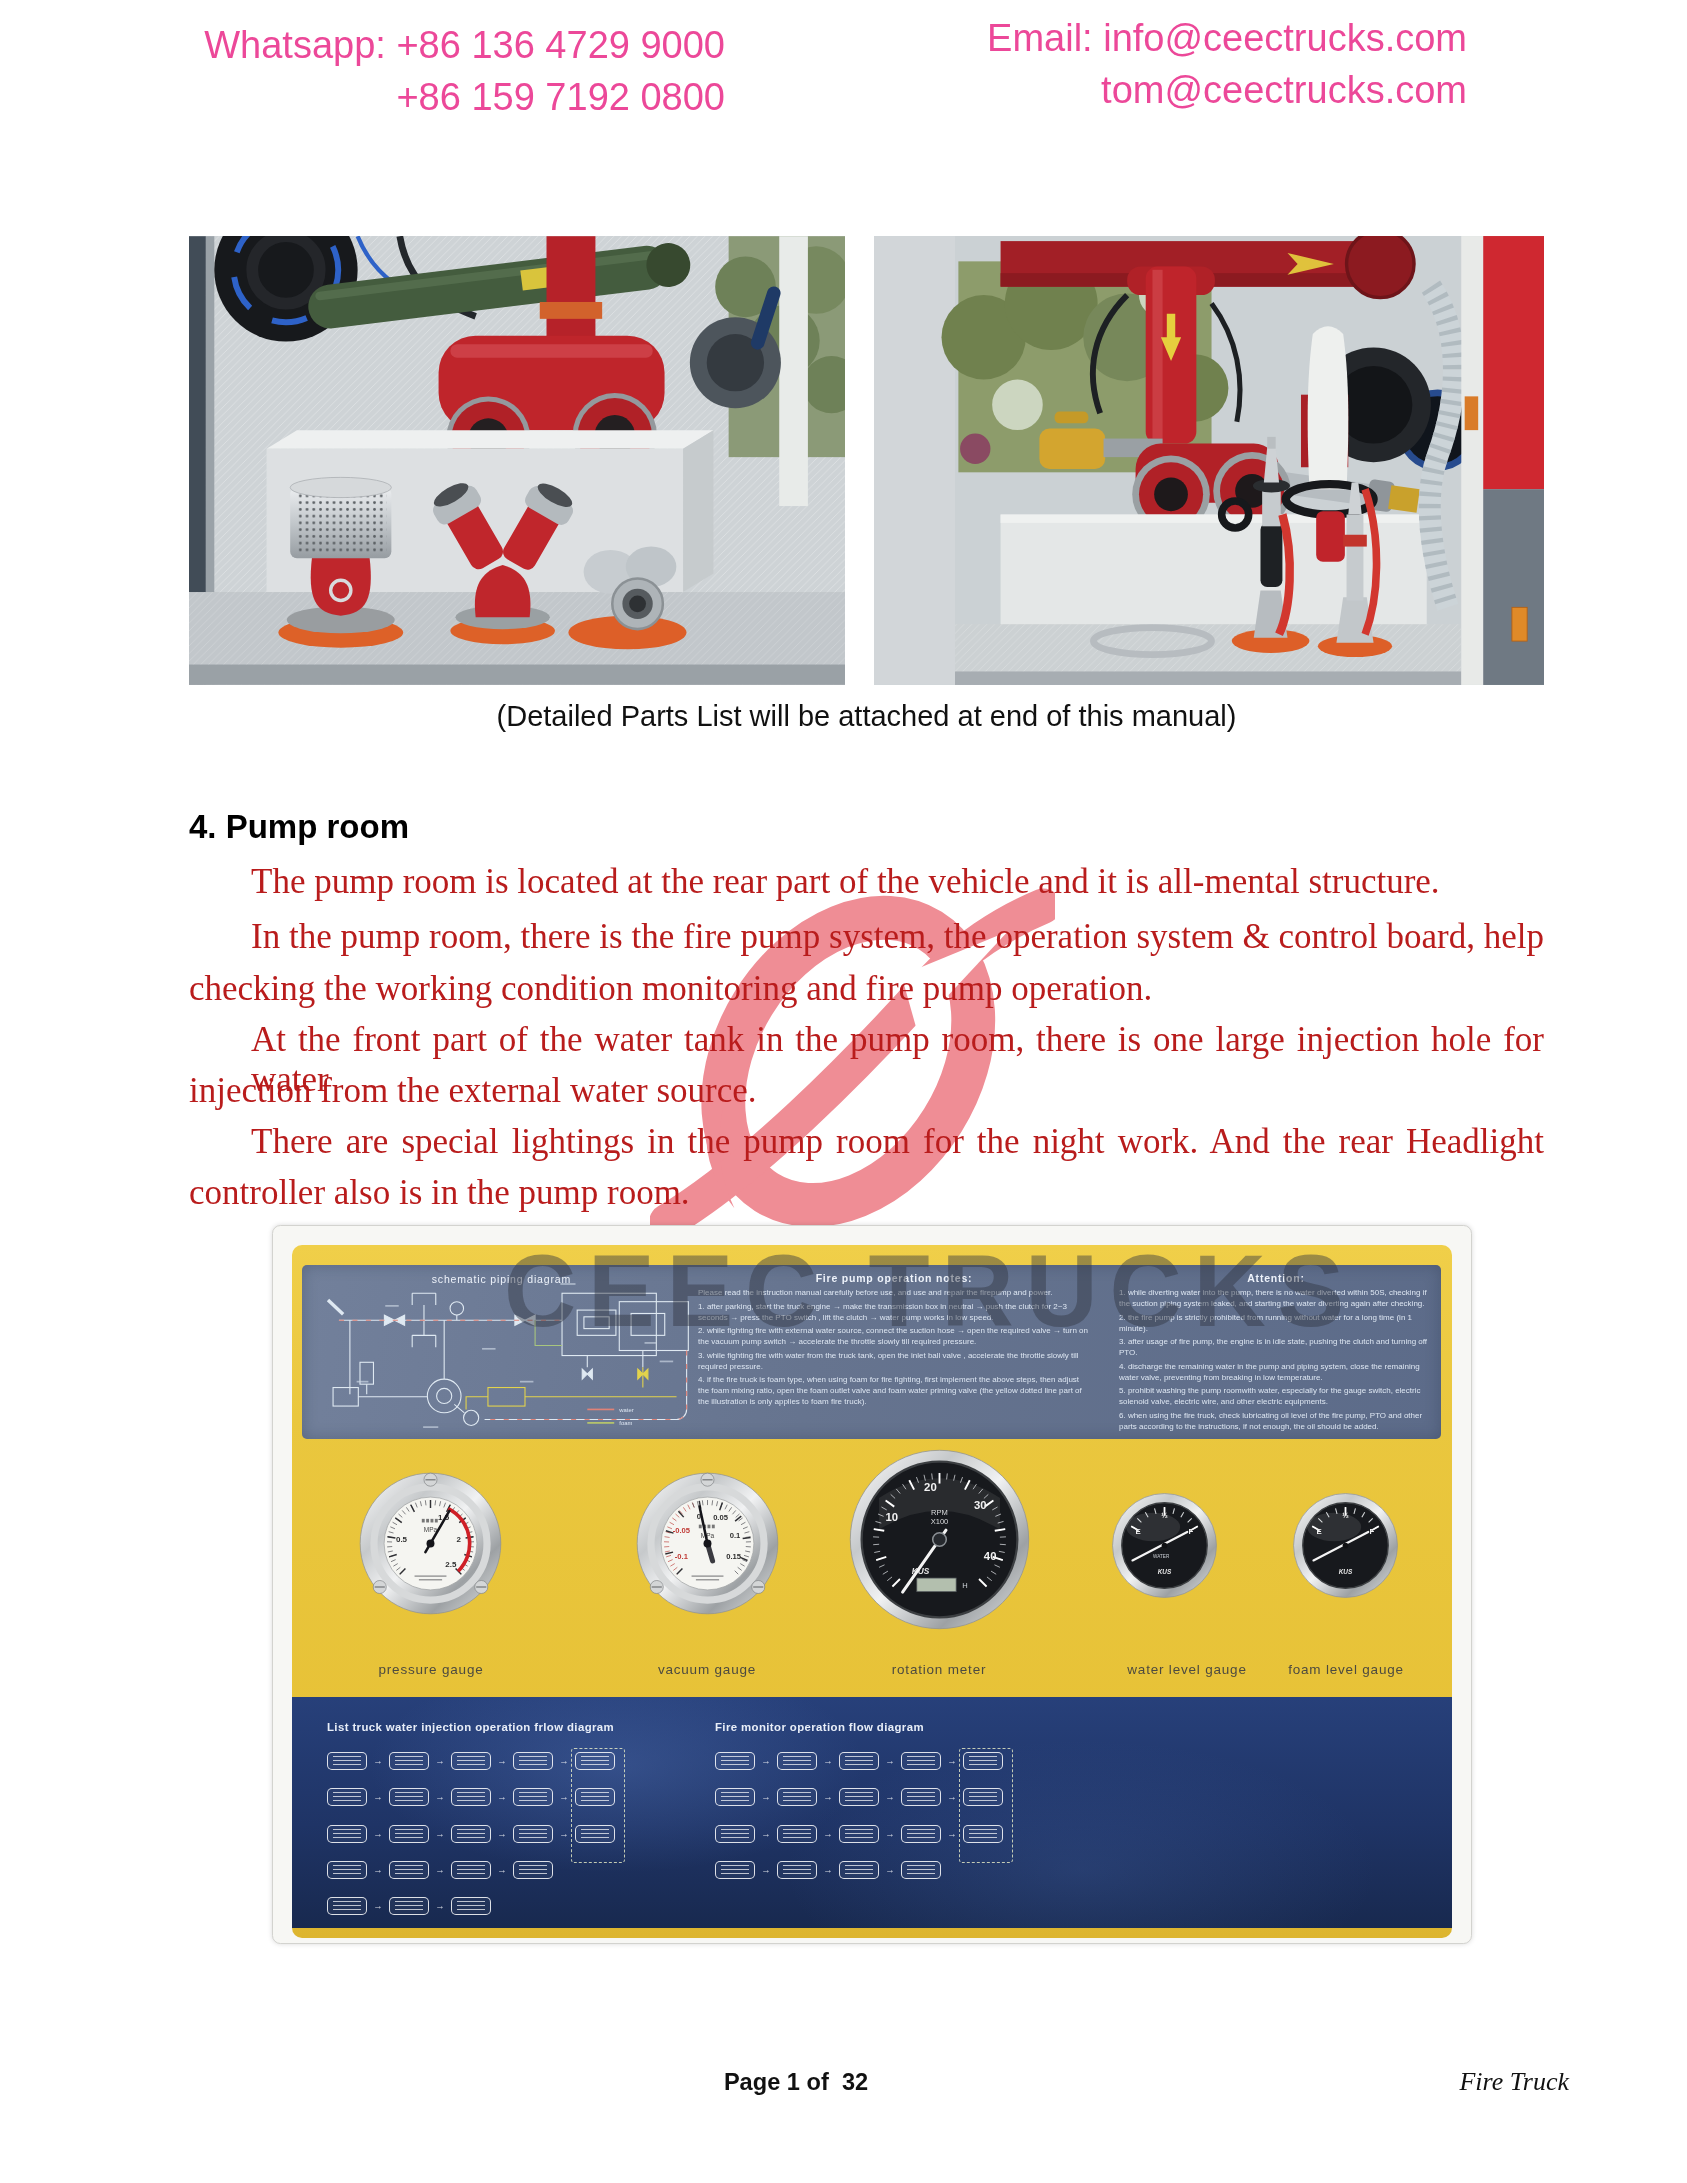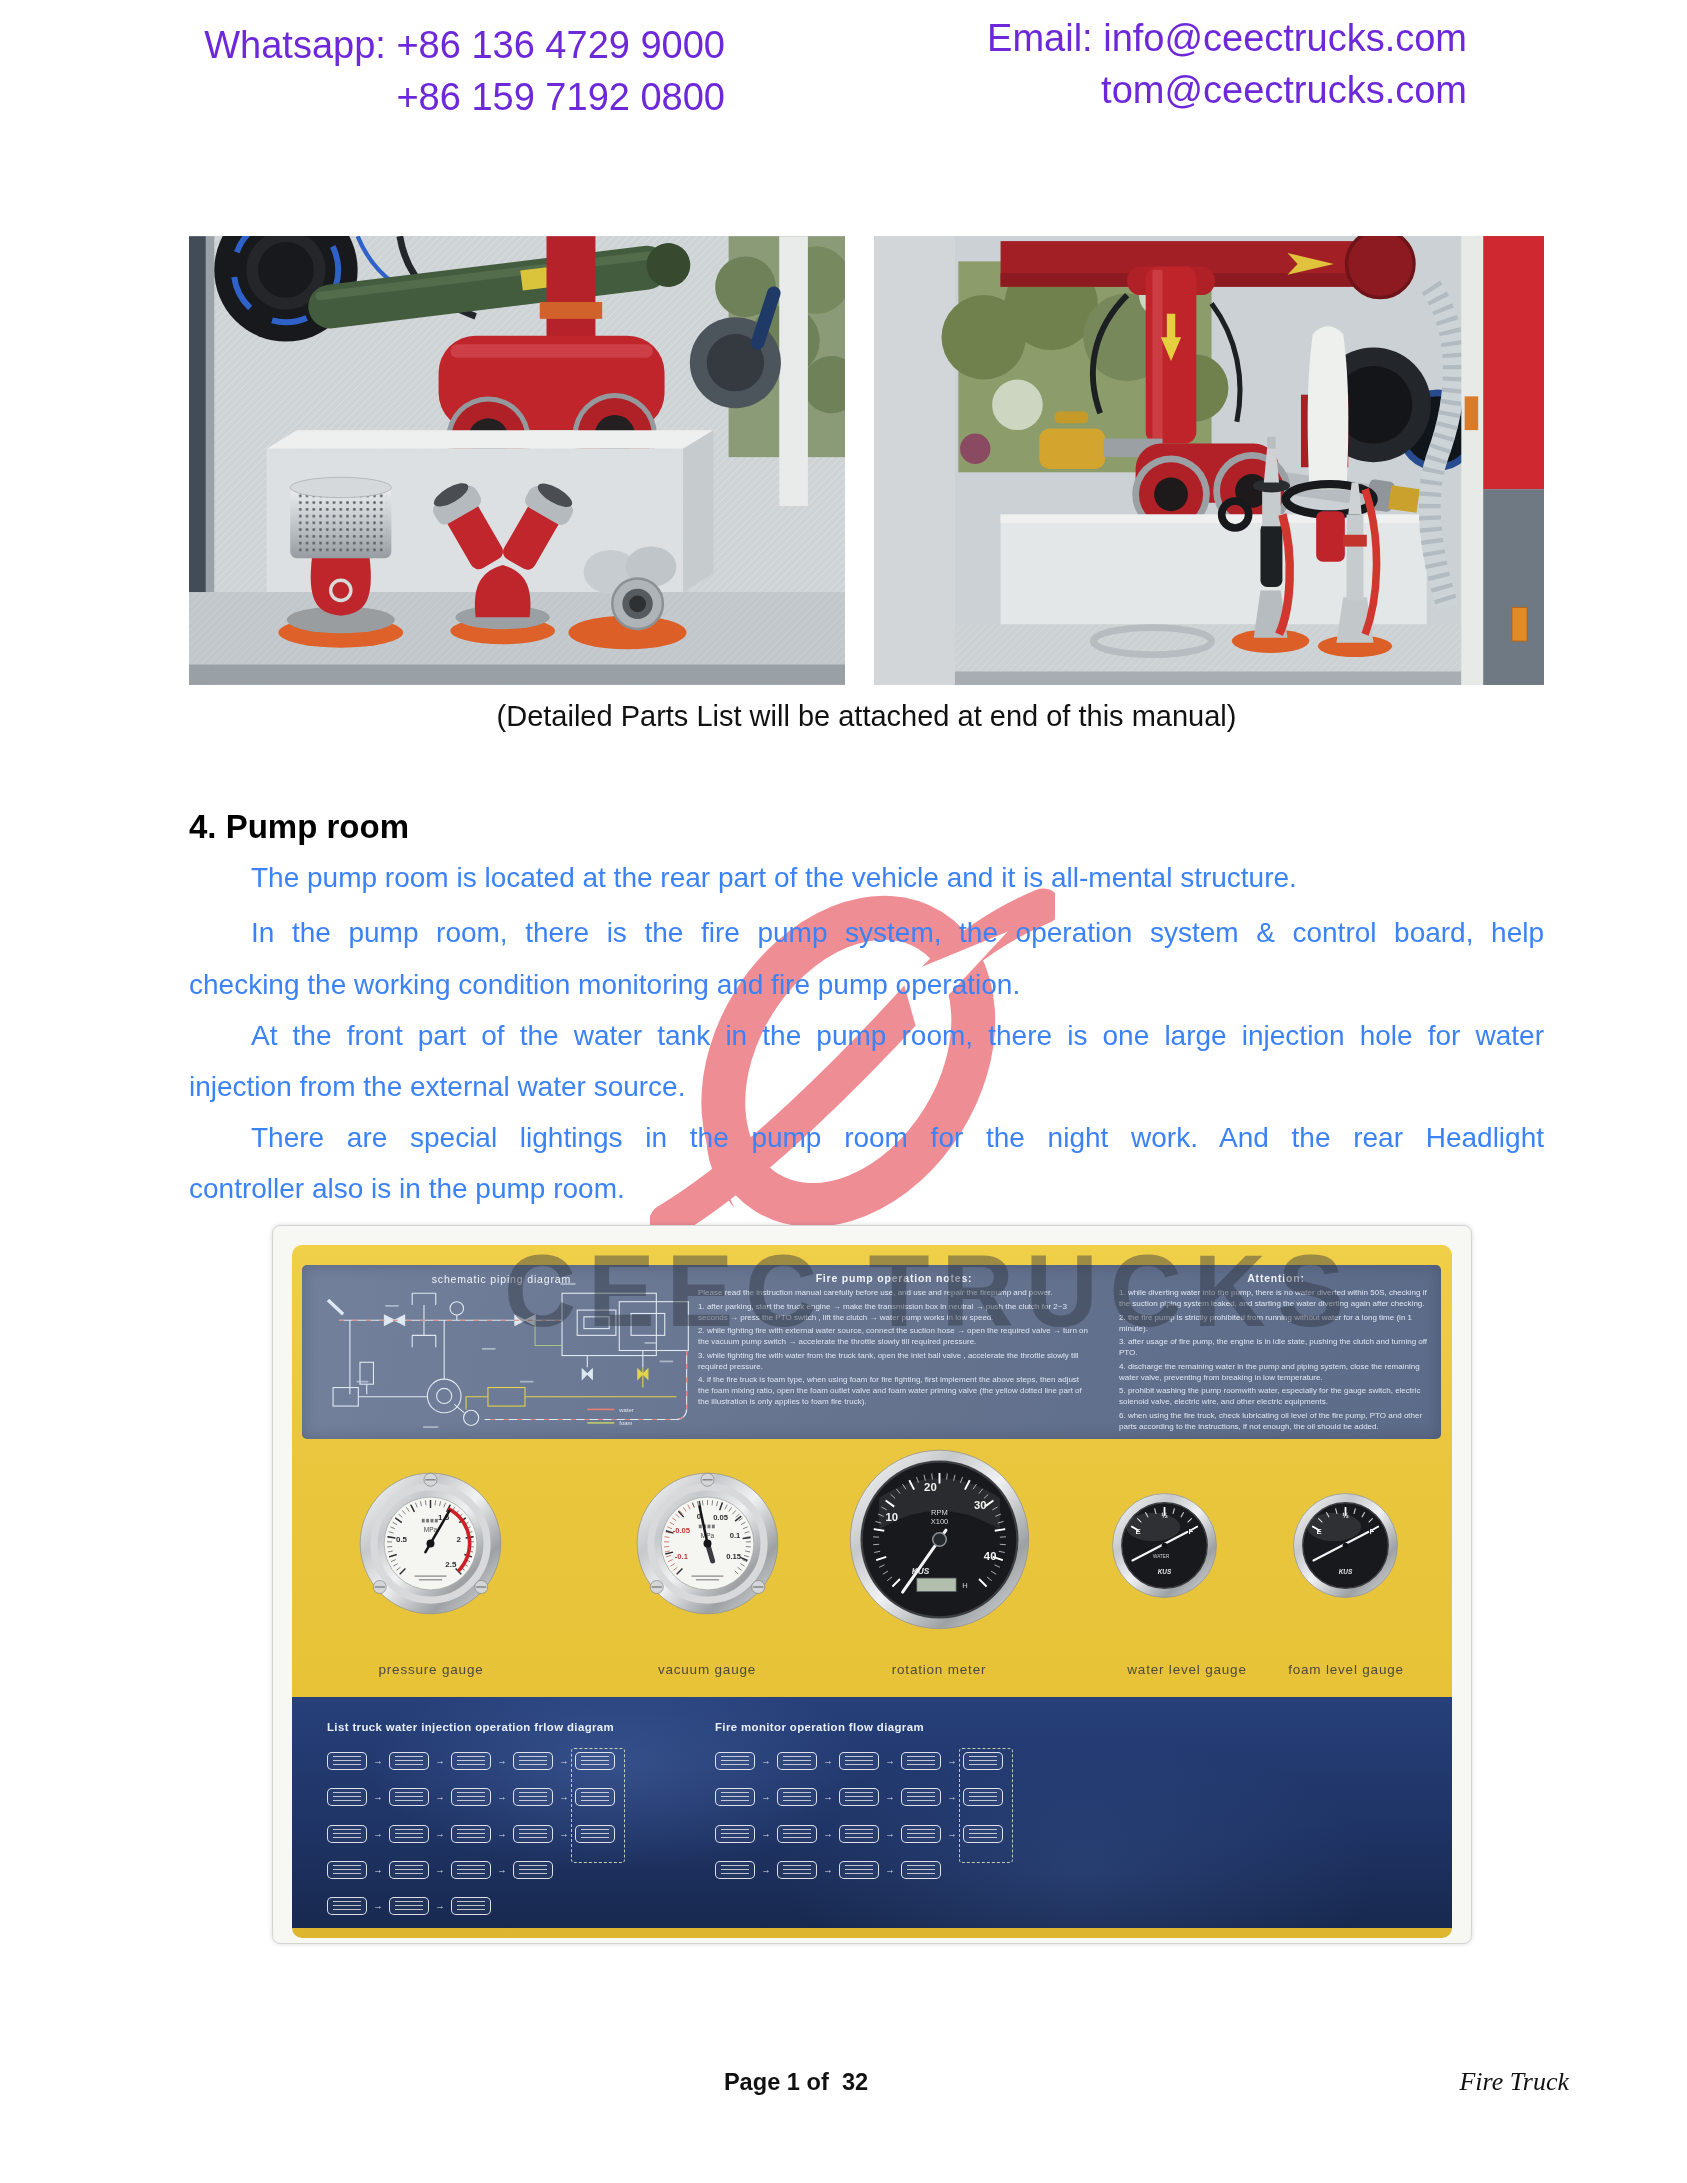--- a/index.html
+++ b/index.html
@@ -1,34 +1,34 @@
 <!DOCTYPE html>
 <html style="font-size:13.5px"><head>
 <meta charset="utf-8">
 <style>
   html,body{margin:0;padding:0;background:#ffffff;}
   .page{position:relative;width:1687px;height:2183px;background:#ffffff;
         font-family:"Liberation Sans",sans-serif;overflow:hidden;}
 
   
-  .hdr{position:absolute;color:#6d28d9;font-size:38px;line-height:52px;text-align:right;white-space:pre;}
+  .hdr{position:absolute;color:#ec4899;font-size:38px;line-height:52px;text-align:right;white-space:pre;}
   #hdr-whatsapp{left:202px;top:18.6px;width:523px;}
   #hdr-email{left:979px;top:11.8px;width:488px;}
 
   
   .photo{position:absolute;overflow:hidden;background:#cfd3d6;}
   #photo-left{left:189px;top:236px;width:656px;height:449px;}
   #photo-right{left:874px;top:236px;width:670px;height:449px;}
 
   #caption{position:absolute;left:189px;top:700px;width:1355px;text-align:center;
            font-size:29px;color:#111;}
 
   #heading{position:absolute;left:189px;top:808px;font-size:33px;font-weight:bold;color:#000;z-index:3;}
 
-  .pline{position:absolute;left:189px;width:1355px;font-size:28px;color:#3b82f6;z-index:3;white-space:nowrap;}
+  .pline{position:absolute;left:189px;width:1355px;font-size:35px;color:#b91c1c;z-index:3;white-space:nowrap;font-family:Liberation Serif, serif;}
   .pline.ind{padding-left:62px;width:1293px;}
   .pline.just{white-space:normal;text-align:justify;text-align-last:justify;}
 
   
   #logo-watermark{position:absolute;left:650px;top:884px;width:405px;height:348px;z-index:1;}
   #wm-text{position:absolute;left:504px;top:1233px;width:945px;z-index:6;
            font-size:100px;font-weight:bold;letter-spacing:11.8px;color:rgba(48,53,63,0.44);
            white-space:nowrap;transform:scaleY(1.02);pointer-events:none;}
 
   

